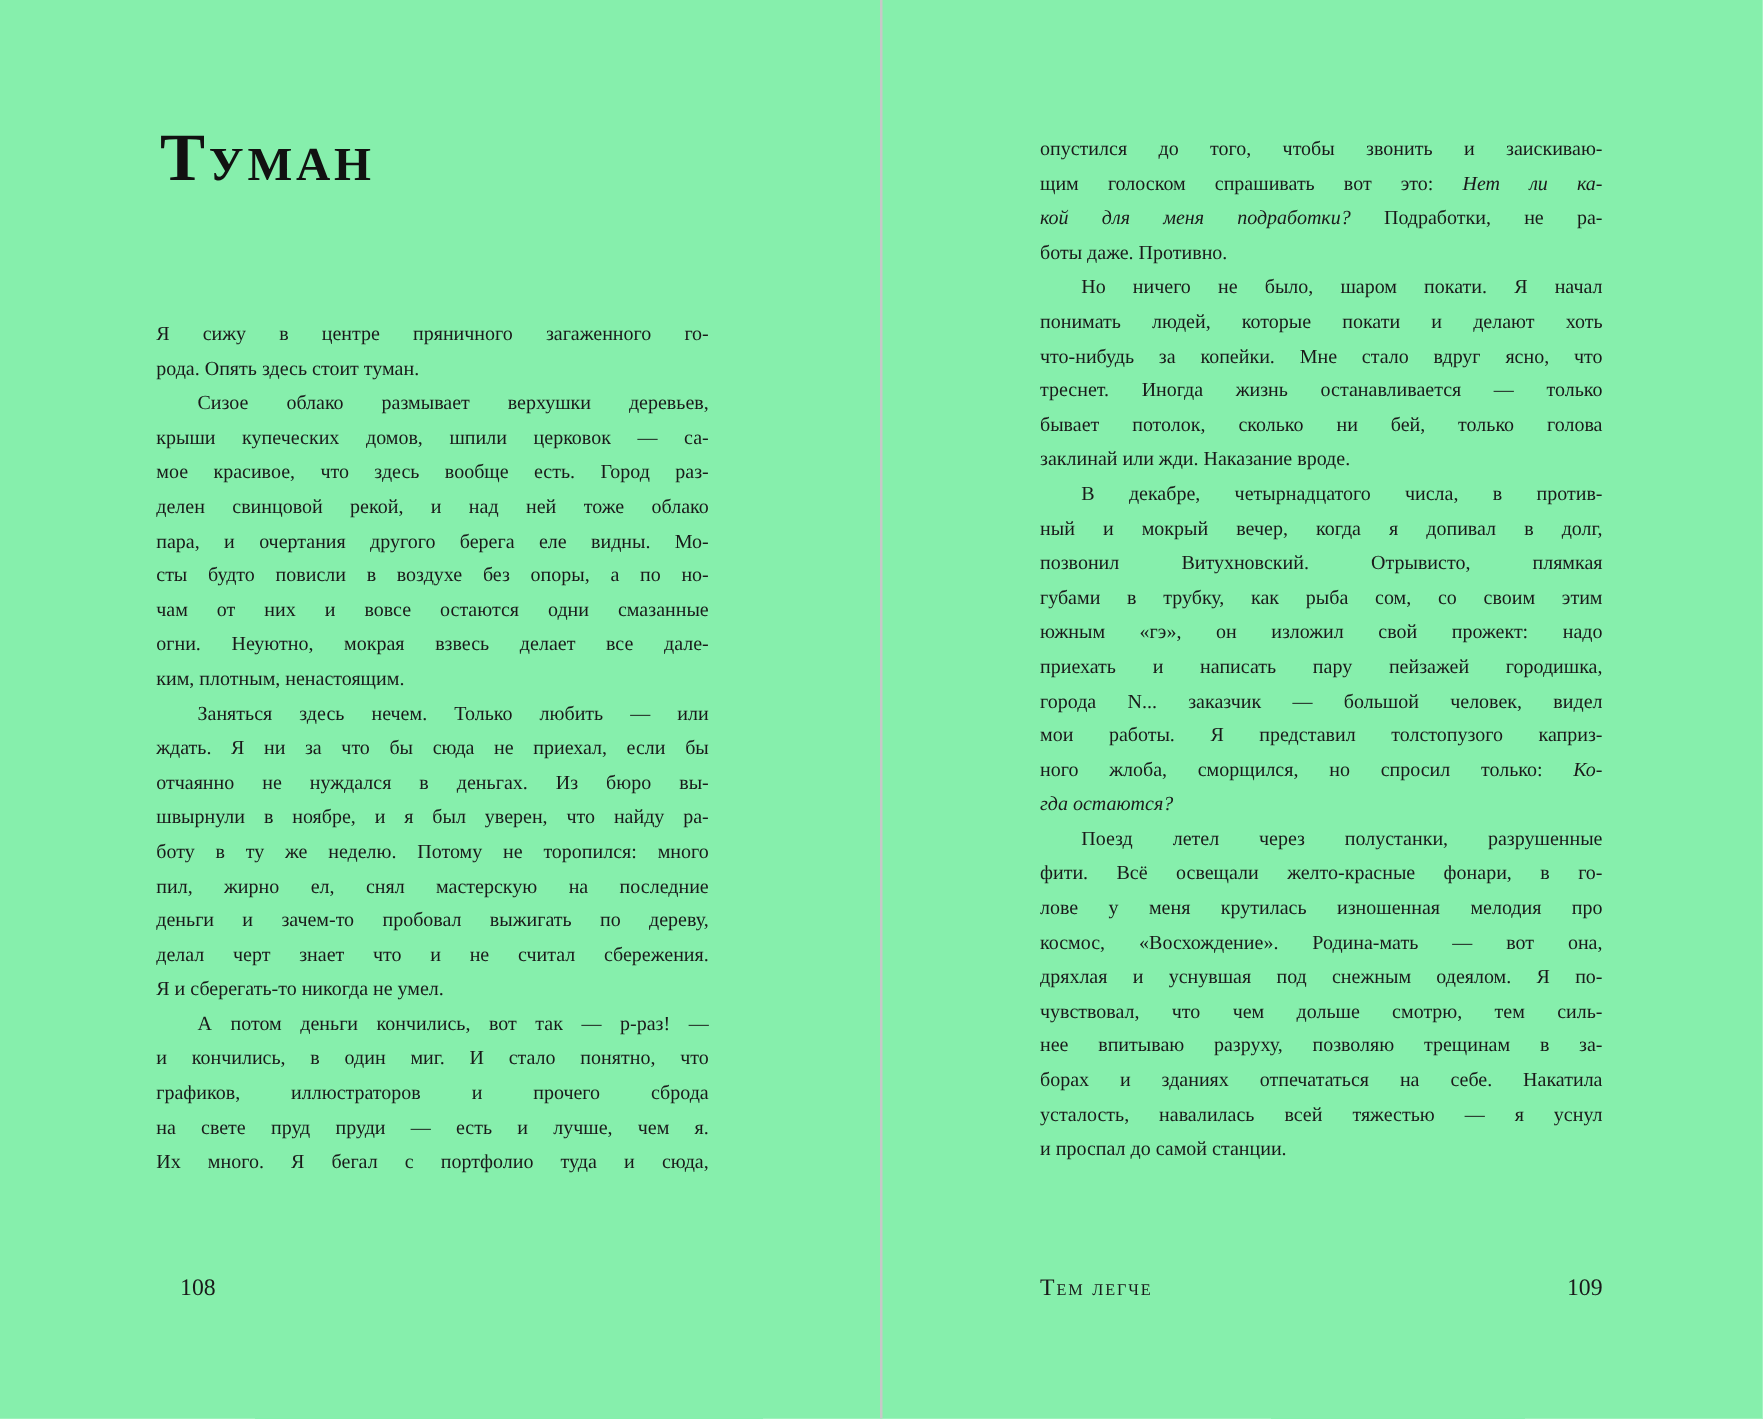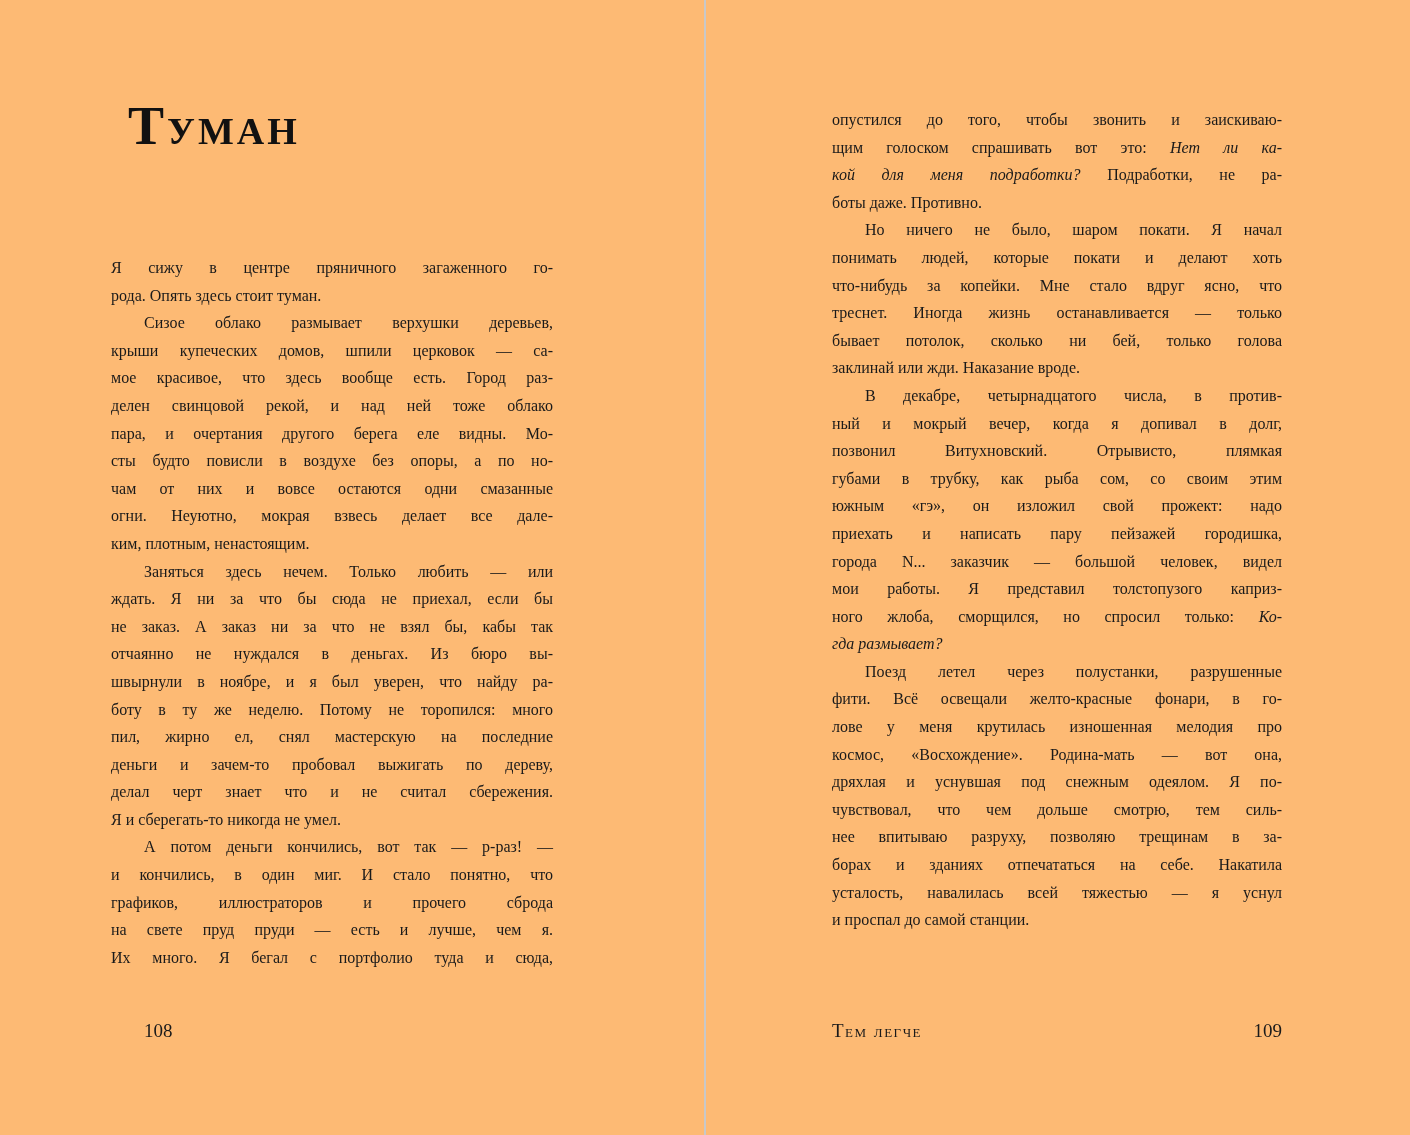--- a/index.html
+++ b/index.html
@@ -2,29 +2,29 @@
 <html><head>
 <meta charset="utf-8">
 <style>
   html,body{margin:0;padding:0;}
   body{
     width:1410px;height:1135px;background:#ffffff;
     font-family:"Liberation Serif","DejaVu Serif",serif;
     color:#1a1a1a;
     -webkit-font-smoothing:antialiased;
   }
-  .spread{position:relative;width:1410px;height:1135px;overflow:hidden;background:#fdba74;}
+  .spread{position:relative;width:1410px;height:1135px;overflow:hidden;background:#86efac;}
   .divider{position:absolute;left:704px;top:0;width:2px;height:1135px;background:#c8c8c8;}
   .chapter-title{
     position:absolute;left:128px;top:99px;margin:0;
     font-size:54px;line-height:1;font-weight:700;
     font-variant:small-caps;letter-spacing:3px;color:#111111;
   }
   .body-col{position:absolute;}
-  .left-body{left:111px;top:254px;width:442px;}
+  .left-body{left:125px;top:254px;width:442px;}
   .right-body{left:832px;top:106px;width:450px;}
   .line{
     height:27.6px;line-height:27.6px;font-size:16px;
     text-align:justify;text-align-last:justify;
     white-space:normal;overflow:visible;
   }
   .line.end{text-align-last:auto;}
   .line.ind{text-indent:33px;}
   .it{font-style:italic;}
   .folio-left{
@@ -55,21 +55,20 @@
         <div class="line"><span>крыши купеческих домов, шпили церковок — са-</span></div>
         <div class="line"><span>мое красивое, что здесь вообще есть. Город раз-</span></div>
         <div class="line"><span>делен свинцовой рекой, и над ней тоже облако</span></div>
         <div class="line"><span>пара, и очертания другого берега еле видны. Мо-</span></div>
         <div class="line"><span>сты будто повисли в воздухе без опоры, а по но-</span></div>
         <div class="line"><span>чам от них и вовсе остаются одни смазанные</span></div>
         <div class="line"><span>огни. Неуютно, мокрая взвесь делает все дале-</span></div>
         <div class="line end"><span>ким, плотным, ненастоящим.</span></div>
         <div class="line ind"><span>Заняться здесь нечем. Только любить — или</span></div>
         <div class="line"><span>ждать. Я ни за что бы сюда не приехал, если бы</span></div>
-        <div class="line"><span>не заказ. А заказ ни за что не взял бы, кабы так</span></div>
         <div class="line"><span>отчаянно не нуждался в деньгах. Из бюро вы-</span></div>
         <div class="line"><span>швырнули в ноябре, и я был уверен, что найду ра-</span></div>
         <div class="line"><span>боту в ту же неделю. Потому не торопился: много</span></div>
         <div class="line"><span>пил, жирно ел, снял мастерскую на последние</span></div>
         <div class="line"><span>деньги и зачем-то пробовал выжигать по дереву,</span></div>
         <div class="line"><span>делал черт знает что и не считал сбережения.</span></div>
         <div class="line end"><span>Я и сберегать-то никогда не умел.</span></div>
         <div class="line ind"><span>А потом деньги кончились, вот так — р-раз! —</span></div>
         <div class="line"><span>и кончились, в один миг. И стало понятно, что</span></div>
         <div class="line"><span>графиков, иллюстраторов и прочего сброда</span></div>
@@ -94,21 +93,21 @@
         <div class="line end"><span>заклинай или жди. Наказание вроде.</span></div>
         <div class="line ind"><span>В декабре, четырнадцатого числа, в против-</span></div>
         <div class="line"><span>ный и мокрый вечер, когда я допивал в долг,</span></div>
         <div class="line"><span>позвонил Витухновский. Отрывисто, плямкая</span></div>
         <div class="line"><span>губами в трубку, как рыба сом, со своим этим</span></div>
         <div class="line"><span>южным «гэ», он изложил свой прожект: надо</span></div>
         <div class="line"><span>приехать и написать пару пейзажей городишка,</span></div>
         <div class="line"><span>города N... заказчик — большой человек, видел</span></div>
         <div class="line"><span>мои работы. Я представил толстопузого каприз-</span></div>
         <div class="line"><span>ного жлоба, сморщился, но спросил только: </span><span class="it">Ко-</span></div>
-        <div class="line end"><span class="it">гда размывает?</span></div>
+        <div class="line end"><span class="it">гда остаются?</span></div>
         <div class="line ind"><span>Поезд летел через полустанки, разрушенные</span></div>
         <div class="line"><span>фити. Всё освещали желто-красные фонари, в го-</span></div>
         <div class="line"><span>лове у меня крутилась изношенная мелодия про</span></div>
         <div class="line"><span>космос, «Восхождение». Родина-мать — вот она,</span></div>
         <div class="line"><span>дряхлая и уснувшая под снежным одеялом. Я по-</span></div>
         <div class="line"><span>чувствовал, что чем дольше смотрю, тем силь-</span></div>
         <div class="line"><span>нее впитываю разруху, позволяю трещинам в за-</span></div>
         <div class="line"><span>борах и зданиях отпечататься на себе. Накатила</span></div>
         <div class="line"><span>усталость, навалилась всей тяжестью — я уснул</span></div>
         <div class="line end"><span>и проспал до самой станции.</span></div>

